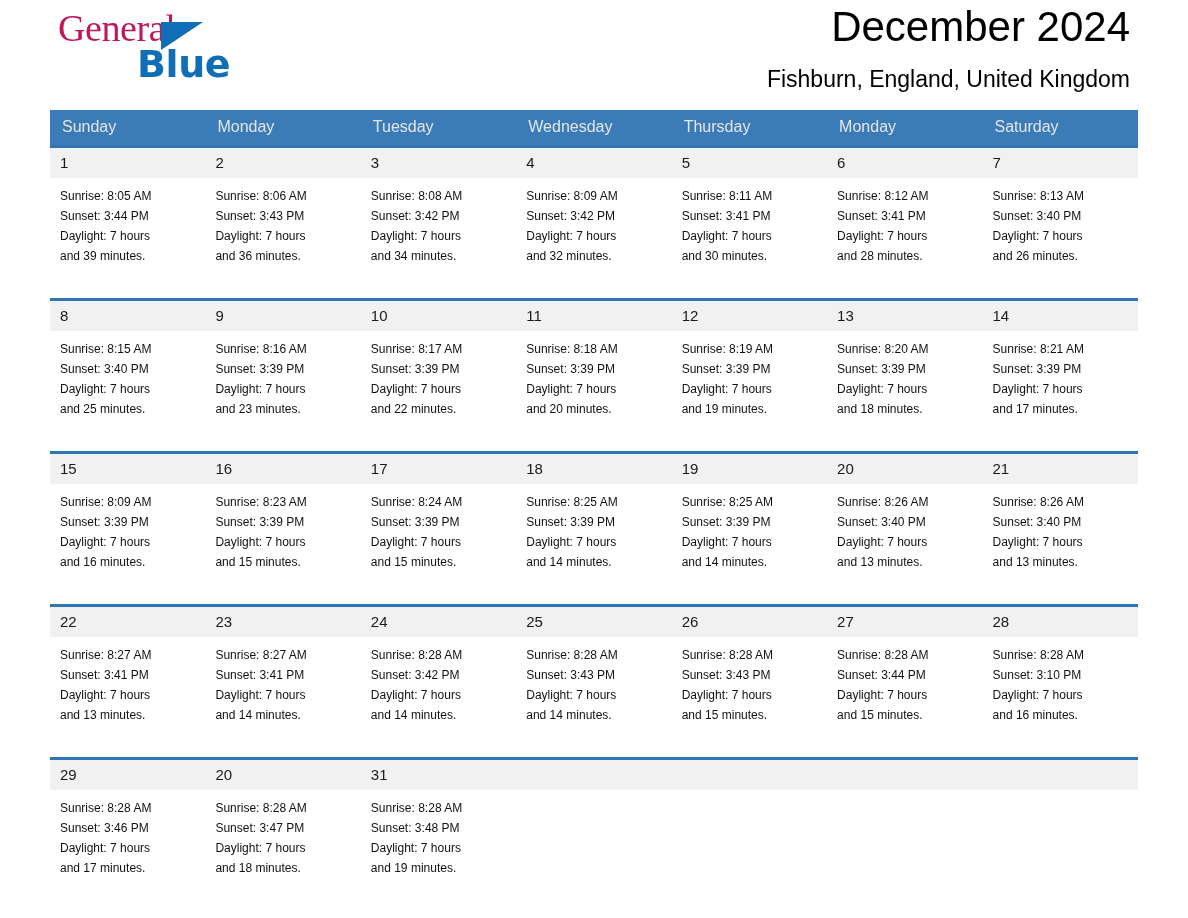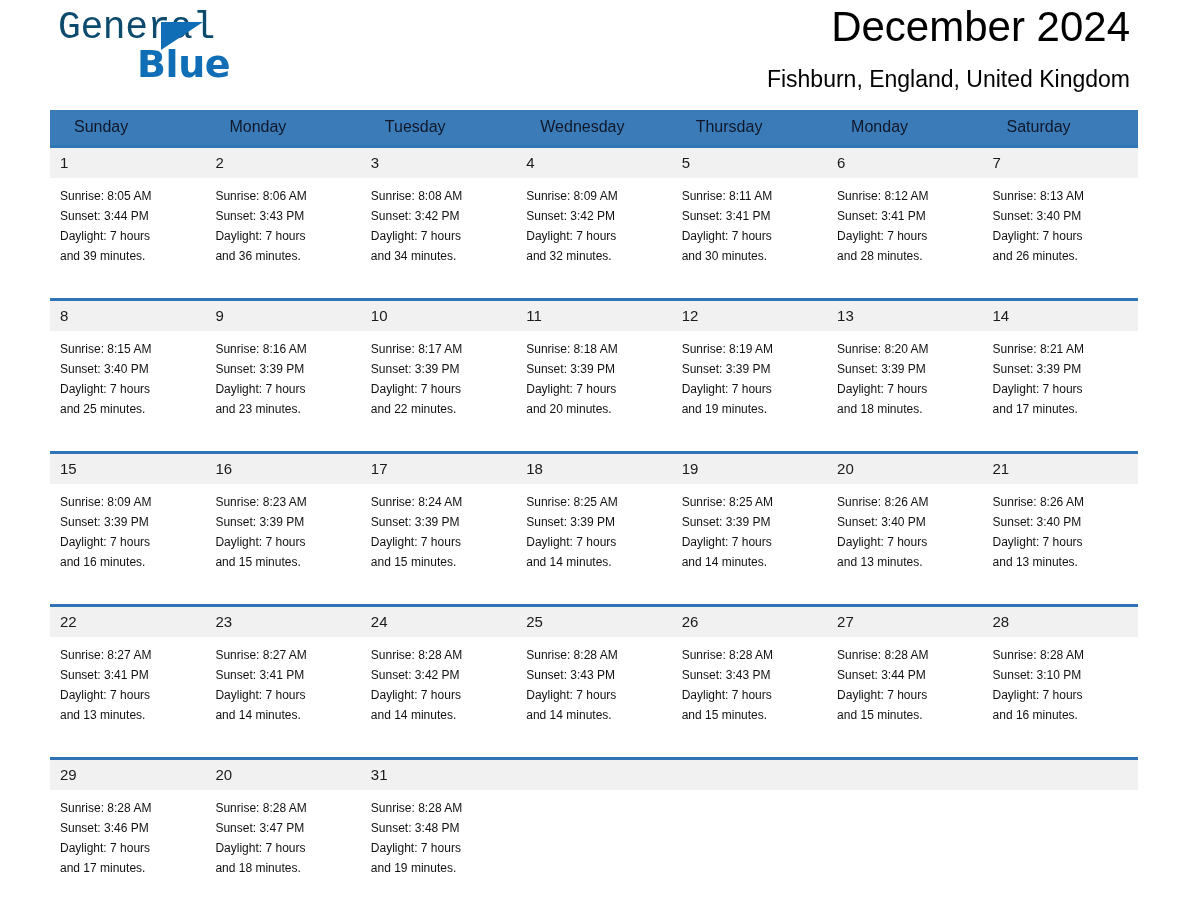--- a/index.html
+++ b/index.html
@@ -33,22 +33,22 @@
     top: 6px;
     width: 260px;
     height: 86px;
   }
   .logo-general {
     position: absolute;
     left: 0;
     top: 0;
     font-size: 38px;
     letter-spacing: -0.4px;
-    color: #0c4a6e;
-    font-family: Liberation Mono, monospace;
+    color: #be185d;
+    font-family: Liberation Serif, serif;
     font-weight: 400;
   }
   .logo-tri {
     position: absolute;
     left: 103px;
     top: 16px;
     width: 0;
     height: 0;
     border-left: 42px solid #0F6EB5;
     border-bottom: 28px solid transparent;
@@ -87,25 +87,25 @@
   }
 
   
   .calendar {
     width: 1088px;
     border-collapse: collapse;
     table-layout: fixed;
   }
   .calendar th {
     background: #3B7CB8;
-    color: #0f172a;
+    color: #e5e5e5;
     font-size: 16px;
     font-weight: 400;
     text-align: left;
-    padding: 7px 0 8px 24px;
+    padding: 7px 0 8px 12px;
     line-height: 20px;
   }
   .calendar td {
     vertical-align: top;
     padding: 0;
     width: 155.4px;
   }
   .week-row td {
     border-top: 3px solid #2F75B5;
   }

